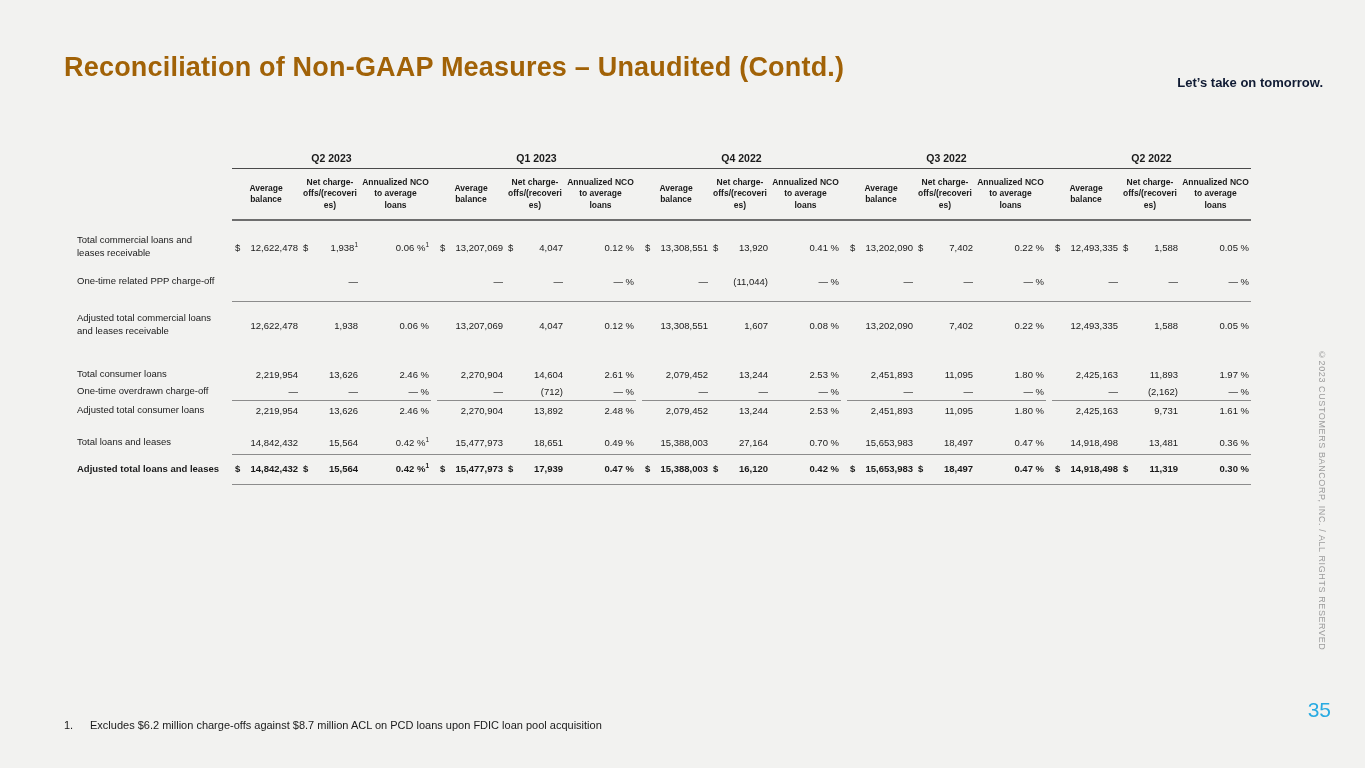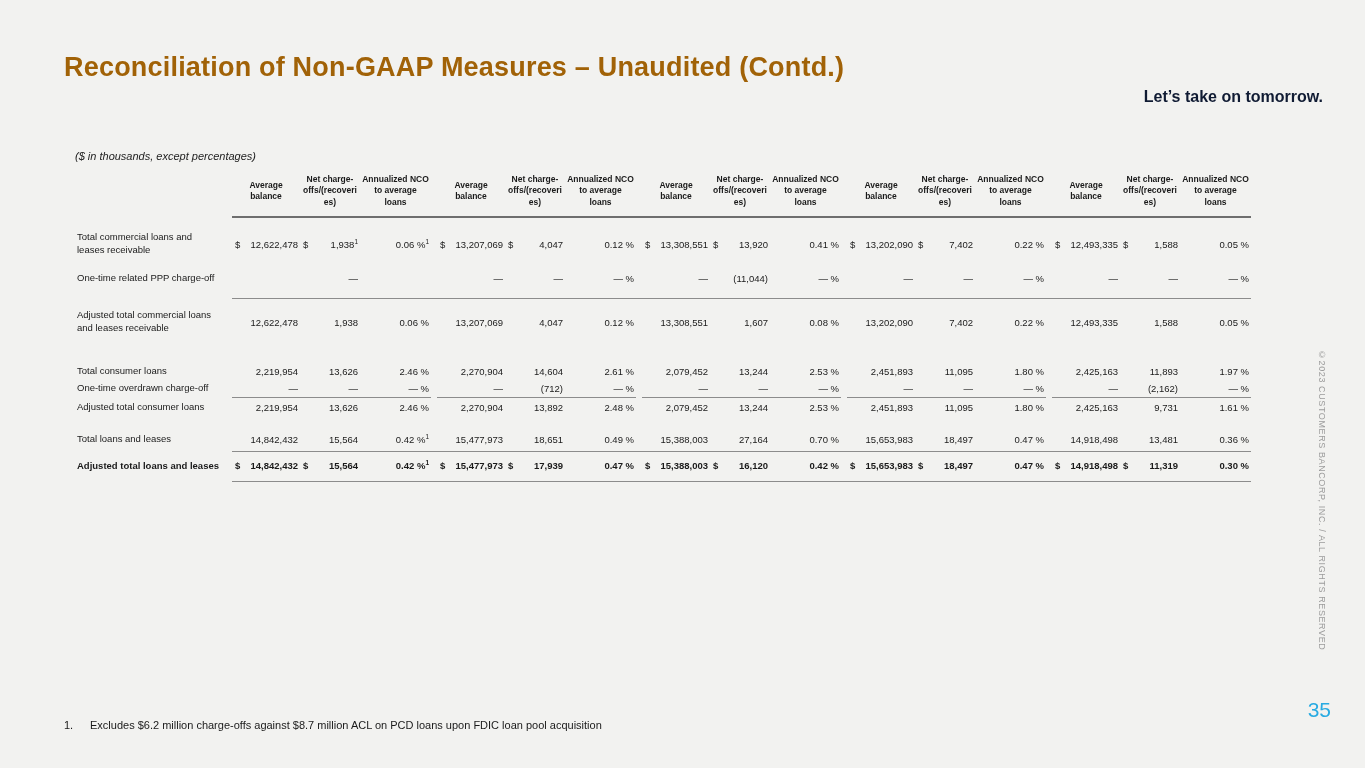--- a/index.html
+++ b/index.html
@@ -10,21 +10,21 @@
     -webkit-font-smoothing:antialiased;
   }
   
   .slide-title{
     position:absolute;left:64px;top:52px;
     font-size:27px;font-weight:600;color:#a16207;letter-spacing:.2px;
   }
   .logo{position:absolute;right:42px;top:56px;display:flex;flex-direction:column;align-items:flex-end;}
   .logo-row{display:flex;align-items:center;gap:9px;}
   .logo-name{font-size:17px;font-weight:700;color:#1b2d5e;line-height:.98;text-align:left;letter-spacing:.2px;}
-  .tagline{margin-top:32px;font-size:16px;font-weight:700;color:#101b33;}
+  .tagline{margin-top:19px;font-size:13px;font-weight:700;color:#101b33;}
   
   .table-wrap{position:absolute;left:75px;top:150px;width:1180px;}
   .tbl-title{font-size:11px;font-weight:700;font-style:italic;margin:0 0 12px 0;}
   .tbl-sub{font-size:11px;font-style:italic;margin:0 0 4px 0;color:#222;}
   table{border-collapse:collapse;table-layout:fixed;width:1176px;font-size:9.5px;}
   th,td{padding:0 2px;font-weight:normal;vertical-align:middle;}
   tr.q th{font-size:10.5px;font-weight:700;text-align:center;padding:2px 2px 4px;border-bottom:1px solid #4a4a4a;}
   tr.q th.lblcol{border-bottom:none;}
   tr.ch th{font-size:8.5px;font-weight:700;text-align:center;padding:8px 2px;line-height:1.35;
            border-bottom:2px solid #6e6e6e;overflow-wrap:break-word;}
@@ -58,21 +58,20 @@
 </head>
 <body>
 
 <div class="slide-title">Reconciliation of Non-GAAP Measures – Unaudited (Contd.)</div>
 
 <div class="logo">
   <div class="tagline">Let’s take on tomorrow.</div>
 </div>
 
 <div class="table-wrap">
-  <p class="tbl-sub">($ in thousands, except percentages)</p>
   <table>
     <colgroup>
       <col style="width:157px">
       <col style="width:68px">
         <col style="width:60px">
         <col style="width:71px">
         <col style="width:6px">
       <col style="width:68px">
         <col style="width:60px">
         <col style="width:71px">
@@ -83,20 +82,32 @@
         <col style="width:6px">
       <col style="width:68px">
         <col style="width:60px">
         <col style="width:71px">
         <col style="width:6px">
       <col style="width:68px">
         <col style="width:60px">
         <col style="width:71px">
     </colgroup>
   <thead>
+        <tr class="q">
+          <th class="lblcol"></th>
+          <th class="qh" colspan="3">Q2 2023</th>
+          <th class="sp"></th>
+          <th class="qh" colspan="3">Q1 2023</th>
+          <th class="sp"></th>
+          <th class="qh" colspan="3">Q4 2022</th>
+          <th class="sp"></th>
+          <th class="qh" colspan="3">Q3 2022</th>
+          <th class="sp"></th>
+          <th class="qh" colspan="3">Q2 2022</th>
+        </tr>
         <tr class="ch">
           <th class="lblcol"></th>
           <th class="chh">Average balance</th>
           <th class="chh">Net charge-offs/(recoveries)</th>
           <th class="chh">Annualized NCO to average loans</th>
           <th class="sp"></th>
           <th class="chh">Average balance</th>
           <th class="chh">Net charge-offs/(recoveries)</th>
           <th class="chh">Annualized NCO to average loans</th>
           <th class="sp"></th>

